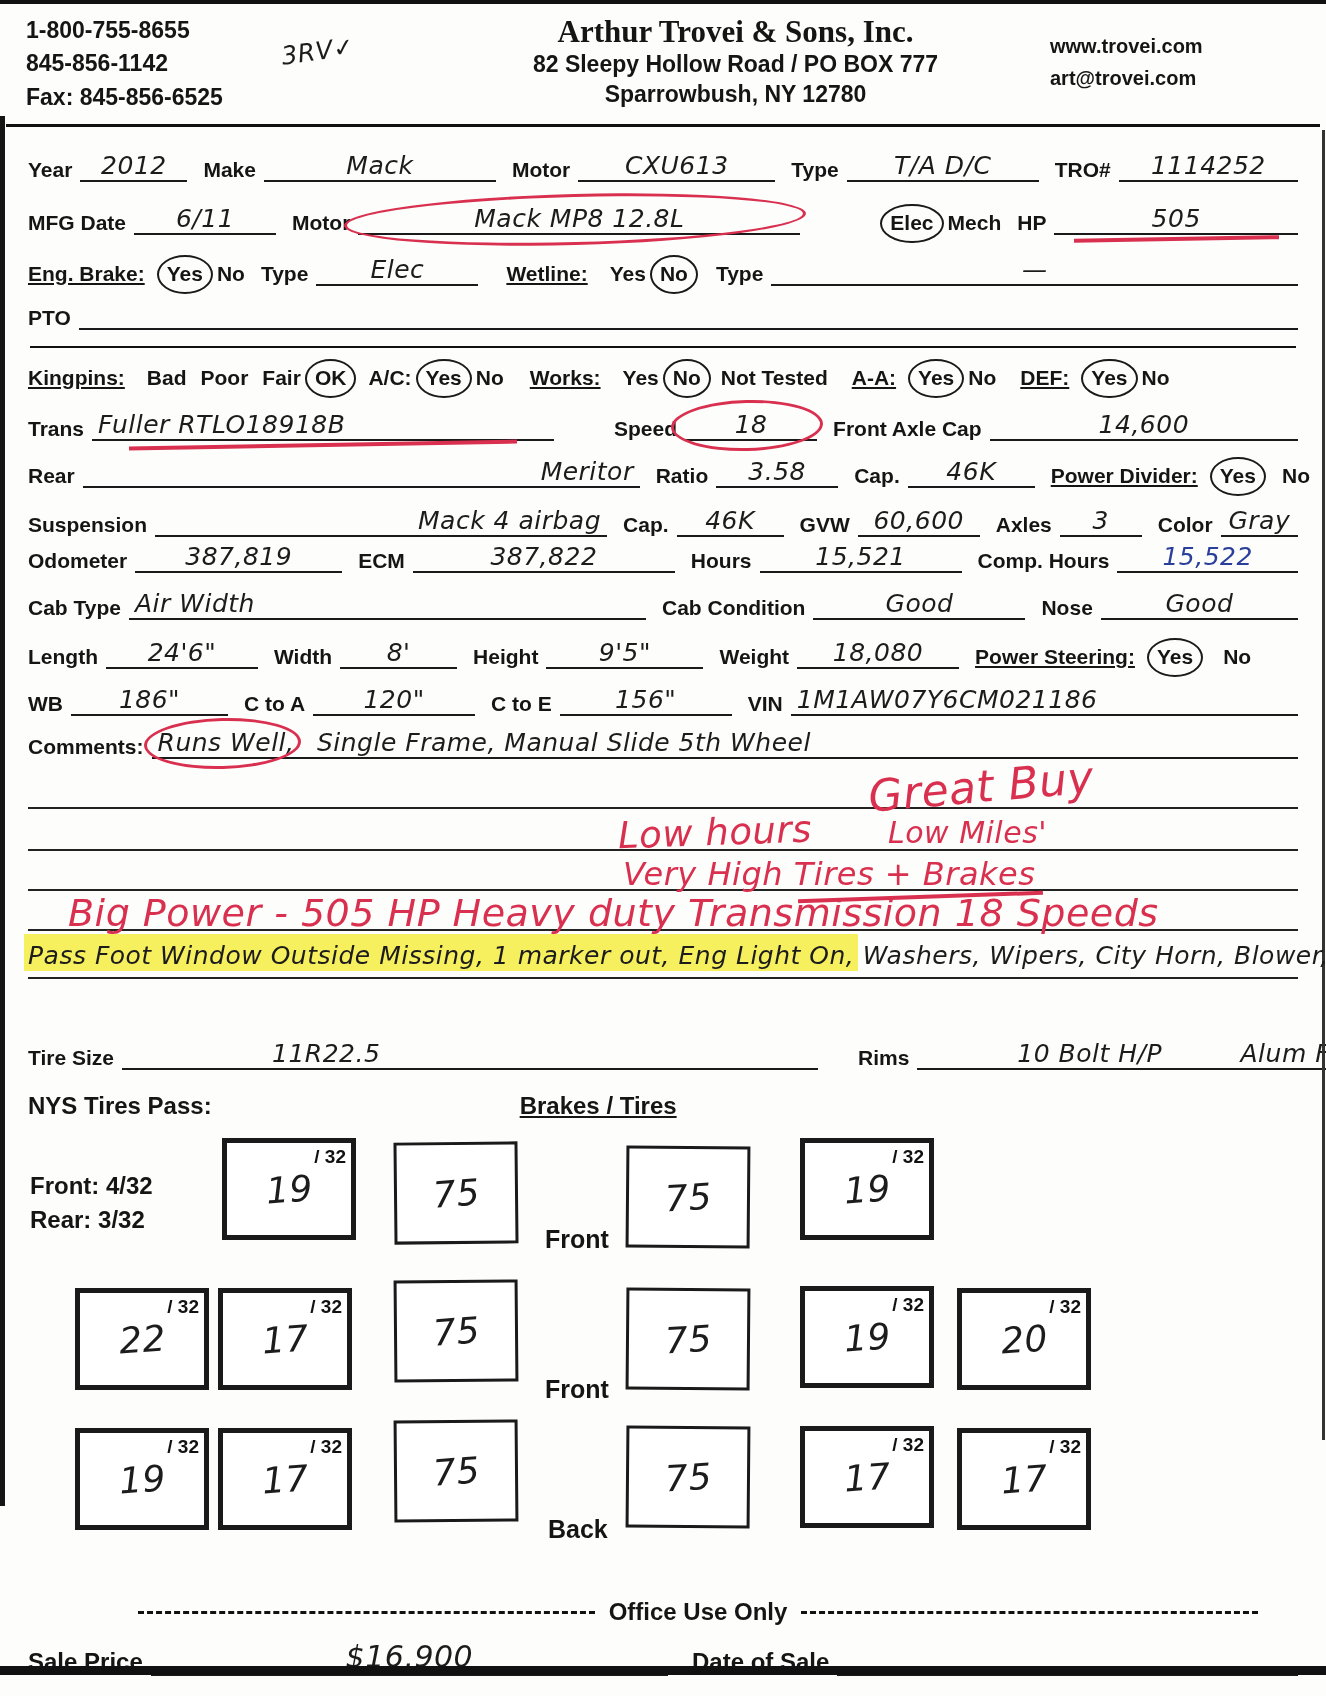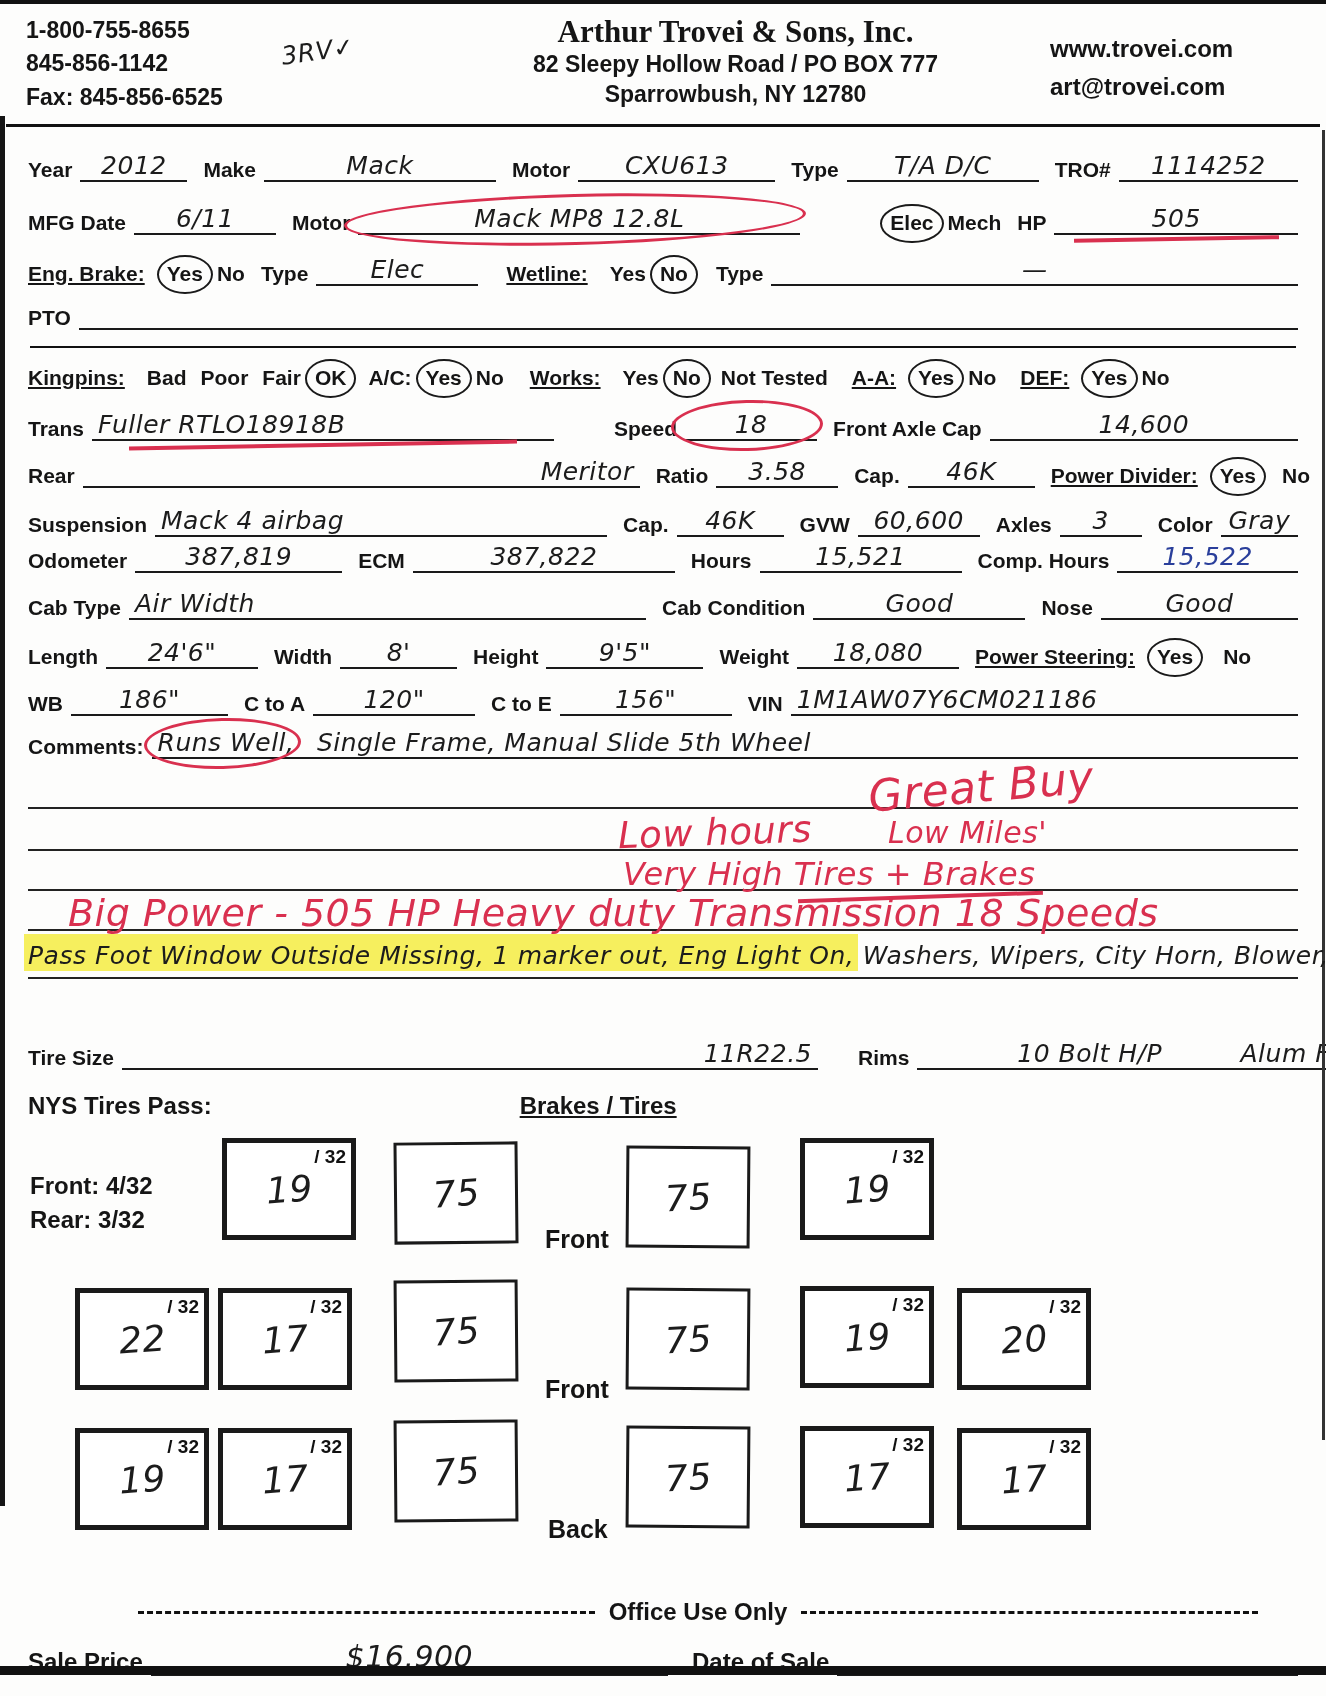--- a/index.html
+++ b/index.html
@@ -9,21 +9,21 @@
   .edge-left{position:absolute;top:116px;left:0;width:5px;height:1390px;background:#151515;}
   .edge-right{position:absolute;top:130px;right:1px;width:3px;height:1310px;background:#333;}
   .bottom-bar{position:absolute;left:0;right:0;top:1666px;height:9px;background:#111;}
 
   header{display:flex;align-items:flex-start;padding:14px 26px 6px 26px;}
   .contact{font-size:23px;font-weight:bold;line-height:1.45;width:255px;}
   .scribble{width:140px;font-size:40px;margin-top:18px;transform:rotate(-8deg);}
   .company{flex:1;text-align:center;}
   .company h1{margin:0;font-family:"Liberation Serif",serif;font-size:31px;font-weight:bold;}
   .company .addr{font-size:23px;font-weight:bold;line-height:1.3;}
-  .webbox{width:250px;text-align:left;font-size:24px;font-weight:bold;line-height:1.6;margin-top:16px;}
+  .webbox{width:250px;text-align:left;font-size:20px;font-weight:bold;line-height:1.6;margin-top:16px;}
   .headrule{border-top:3px solid #111;margin:4px 6px 0 6px;}
 
   .form{padding:0 28px;}
   .row{display:flex;align-items:flex-end;margin-top:15px;white-space:nowrap;}
   .lbl{font-size:21px;font-weight:bold;padding-right:8px;flex:0 0 auto;}
   .lbl-u{text-decoration:underline;}
   .ml{margin-left:16px;}
   .u{border-bottom:2px solid #1a1a1a;text-align:center;padding:0 6px 0 6px;flex:0 0 auto;min-height:26px;}
   .uflex{flex:1 1 auto;}
   .hw{font-family:"DejaVu Sans",sans-serif;font-style:italic;font-weight:500;
@@ -177,21 +177,21 @@
       <span class="u hw" style="width:110px">3.58</span>
       <span class="lbl ml">Cap.</span>
       <span class="u hw" style="width:115px">46K</span>
       <span class="lbl lbl-u ml">Power Divider:</span>
       <span class="opt circ">Yes</span>
       <span class="opt" style="margin-left:26px">No</span>
     </div>
 
     <div class="row" style="margin-top:18px">
       <span class="lbl">Suspension</span>
-      <span class="u hw" style="width:440px;text-align:left">Mack 4 airbag</span>
+      <span class="u hw" style="width:440px;text-align:right">Mack 4 airbag</span>
       <span class="lbl ml">Cap.</span>
       <span class="u hw" style="width:95px">46K</span>
       <span class="lbl ml">GVW</span>
       <span class="u hw" style="width:110px">60,600</span>
       <span class="lbl ml">Axles</span>
       <span class="u hw" style="width:70px">3</span>
       <span class="lbl ml">Color</span>
       <span class="u uflex hw">Gray</span>
     </div>
 
@@ -260,21 +260,21 @@
       <div class="ann" style="left:770px;top:134px;width:245px;border-top:4px solid #d9304f;transform:rotate(-2deg)"></div>
       <div class="ann hw hw-red" style="left:40px;top:130px;font-size:38px">Big Power - 505 HP   Heavy duty Transmission  18 Speeds</div>
       <div class="ann" style="left:0;top:180px;font-size:24.5px;width:1270px;white-space:nowrap">
         <span class="hw hl">Pass Foot Window Outside Missing, 1 marker out, Eng Light On,</span><span class="hw"> Washers, Wipers, City Horn, Blower, ABS-OK</span>
       </div>
       <div class="rule" style="top:216px"></div>
     </div>
 
     <div class="row tirerow">
       <span class="lbl">Tire Size</span>
-      <span class="u hw" style="width:540px;text-align:right;padding-left:150px">11R22.5</span>
+      <span class="u hw" style="width:540px;text-align:left;padding-left:150px">11R22.5</span>
       <span class="lbl" style="margin-left:40px">Rims</span>
       <span class="u uflex hw" style="text-align:left;padding-left:100px">
         <span>10 Bolt H/P</span>
         <span style="margin-left:70px">Alum Front</span>
       </span>
     </div>
   </div>
 
   <div class="nysrow">
     <span class="lbl" style="font-size:24px">NYS Tires Pass:</span>

